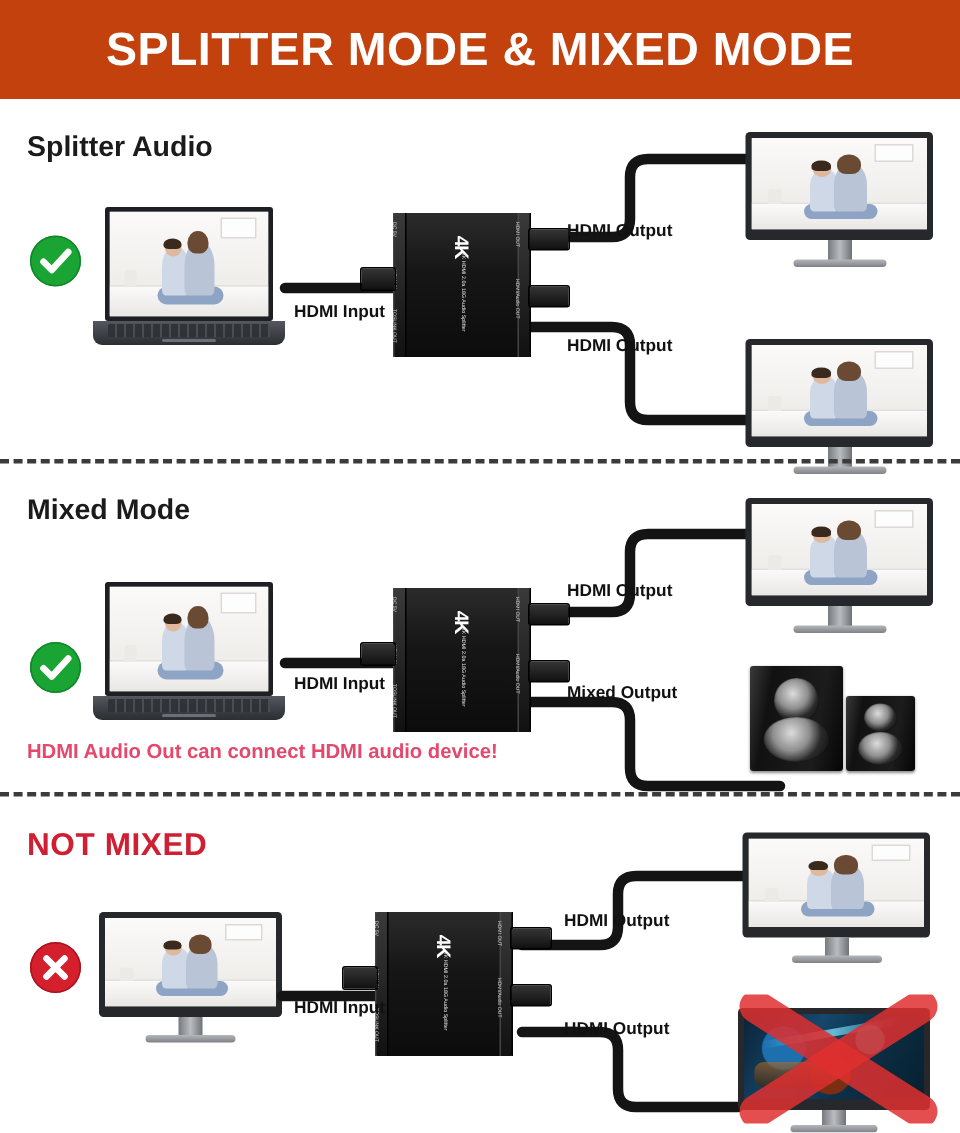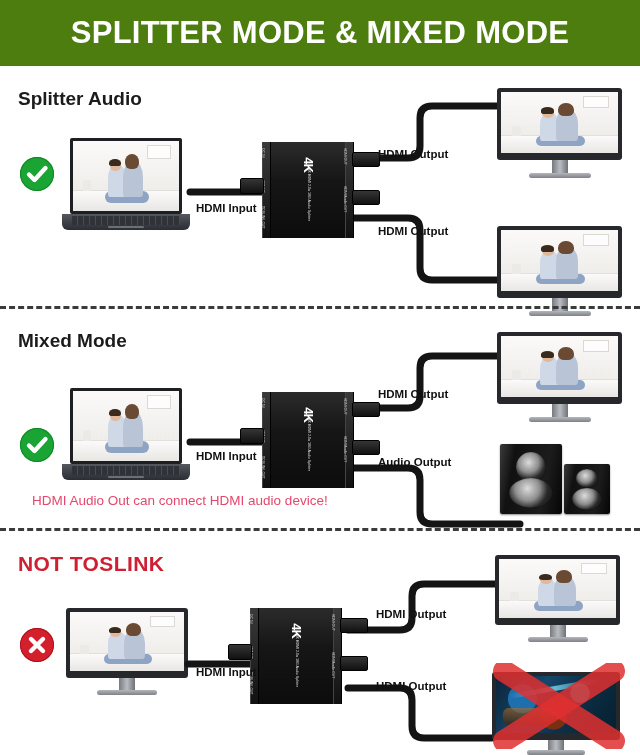--- a/index.html
+++ b/index.html
@@ -7,21 +7,21 @@
     width: 640px; height: 755px;
     background: #ffffff;
     font-family: "Liberation Sans", sans-serif;
     overflow: hidden;
   }
   #page { position: relative; width: 640px; height: 755px; background:#fff; }
 
   
   .header {
     position: absolute; left: 0; top: 0; width: 640px; height: 66px;
-    background: #4d7c0f;
+    background: #c2410c;
     display: flex; align-items: center; justify-content: center;
   }
   .header-title {
     color: #ffffff; font-size: 31px; font-weight: bold;
     letter-spacing: 0.3px; white-space: nowrap;
     font-family: "Liberation Sans", sans-serif;
   }
 
   
   .sec-title {
@@ -340,21 +340,21 @@
       <div class="port-label" style="left:3px; top:64px;">TOSLINK OUT</div>
       <div class="port-label" style="left:85px; top:6px;">HDMI OUT</div>
       <div class="port-label" style="left:85px; top:44px;">HDMI/Audio OUT</div>
       <div class="jack" style="left:-22px; top:36px; width:24px; height:16px;"></div>
       <div class="jack" style="right:-26px; top:10px; width:28px; height:15px;"></div>
       <div class="jack" style="right:-26px; top:48px; width:28px; height:15px;"></div>
     </div>
 
     <div class="cable-label" style="left:196px; top:450px;">HDMI Input</div>
     <div class="cable-label" style="left:378px; top:388px;">HDMI Output</div>
-    <div class="cable-label" style="left:378px; top:456px;">Audio Output</div>
+    <div class="cable-label" style="left:378px; top:456px;">Mixed Output</div>
 
     <div class="monitor" style="left:497px; top:332px; width:125px; height:72px;">
       <div class="m-frame">
           <div class="m-screen">
         <div class="photo">
               <div class="wall"></div>
               <div class="win"></div>
               <div class="bed"></div>
         <div class="lamp"></div>
               <div class="legs"></div>
@@ -375,27 +375,27 @@
       <div class="spk" style="left:2px; top:6px; width:62px; height:70px;">
         <div class="cone" style="top:8px; width:30px; height:30px;"></div>
         <div class="cone" style="top:34px; width:44px; height:30px;"></div>
       </div>
       <div class="spk" style="left:66px; top:26px; width:46px; height:50px;">
         <div class="cone" style="top:5px; width:22px; height:19px;"></div>
         <div class="cone" style="top:24px; width:30px; height:22px;"></div>
       </div>
     </div>
 
-    <div class="note" style="left:32px; top:493px;">HDMI Audio Out can connect HDMI audio device!</div>
+    <div class="note" style="left:18px; top:493px;font-weight:bold;">HDMI Audio Out can connect HDMI audio device!</div>
   </div>
 
   <div class="sep" style="top:528px;"></div>
 
   <div>
-    <div class="sec-title danger" style="left:18px; top:552px;">NOT TOSLINK</div>
+    <div class="sec-title danger" style="left:18px; top:552px;">NOT MIXED</div>
 
     <div class="badge bad" style="left:20px; top:628px;">
       <svg width="34" height="34" viewBox="0 0 34 34">
         <path d="M11 11 L23 23 M23 11 L11 23" stroke="#ffffff" stroke-width="4.4" stroke-linecap="round"></path>
       </svg>
     </div>
 
     <div class="monitor" style="left:66px; top:608px; width:122px; height:70px;">
       <div class="m-frame">
           <div class="m-screen">

